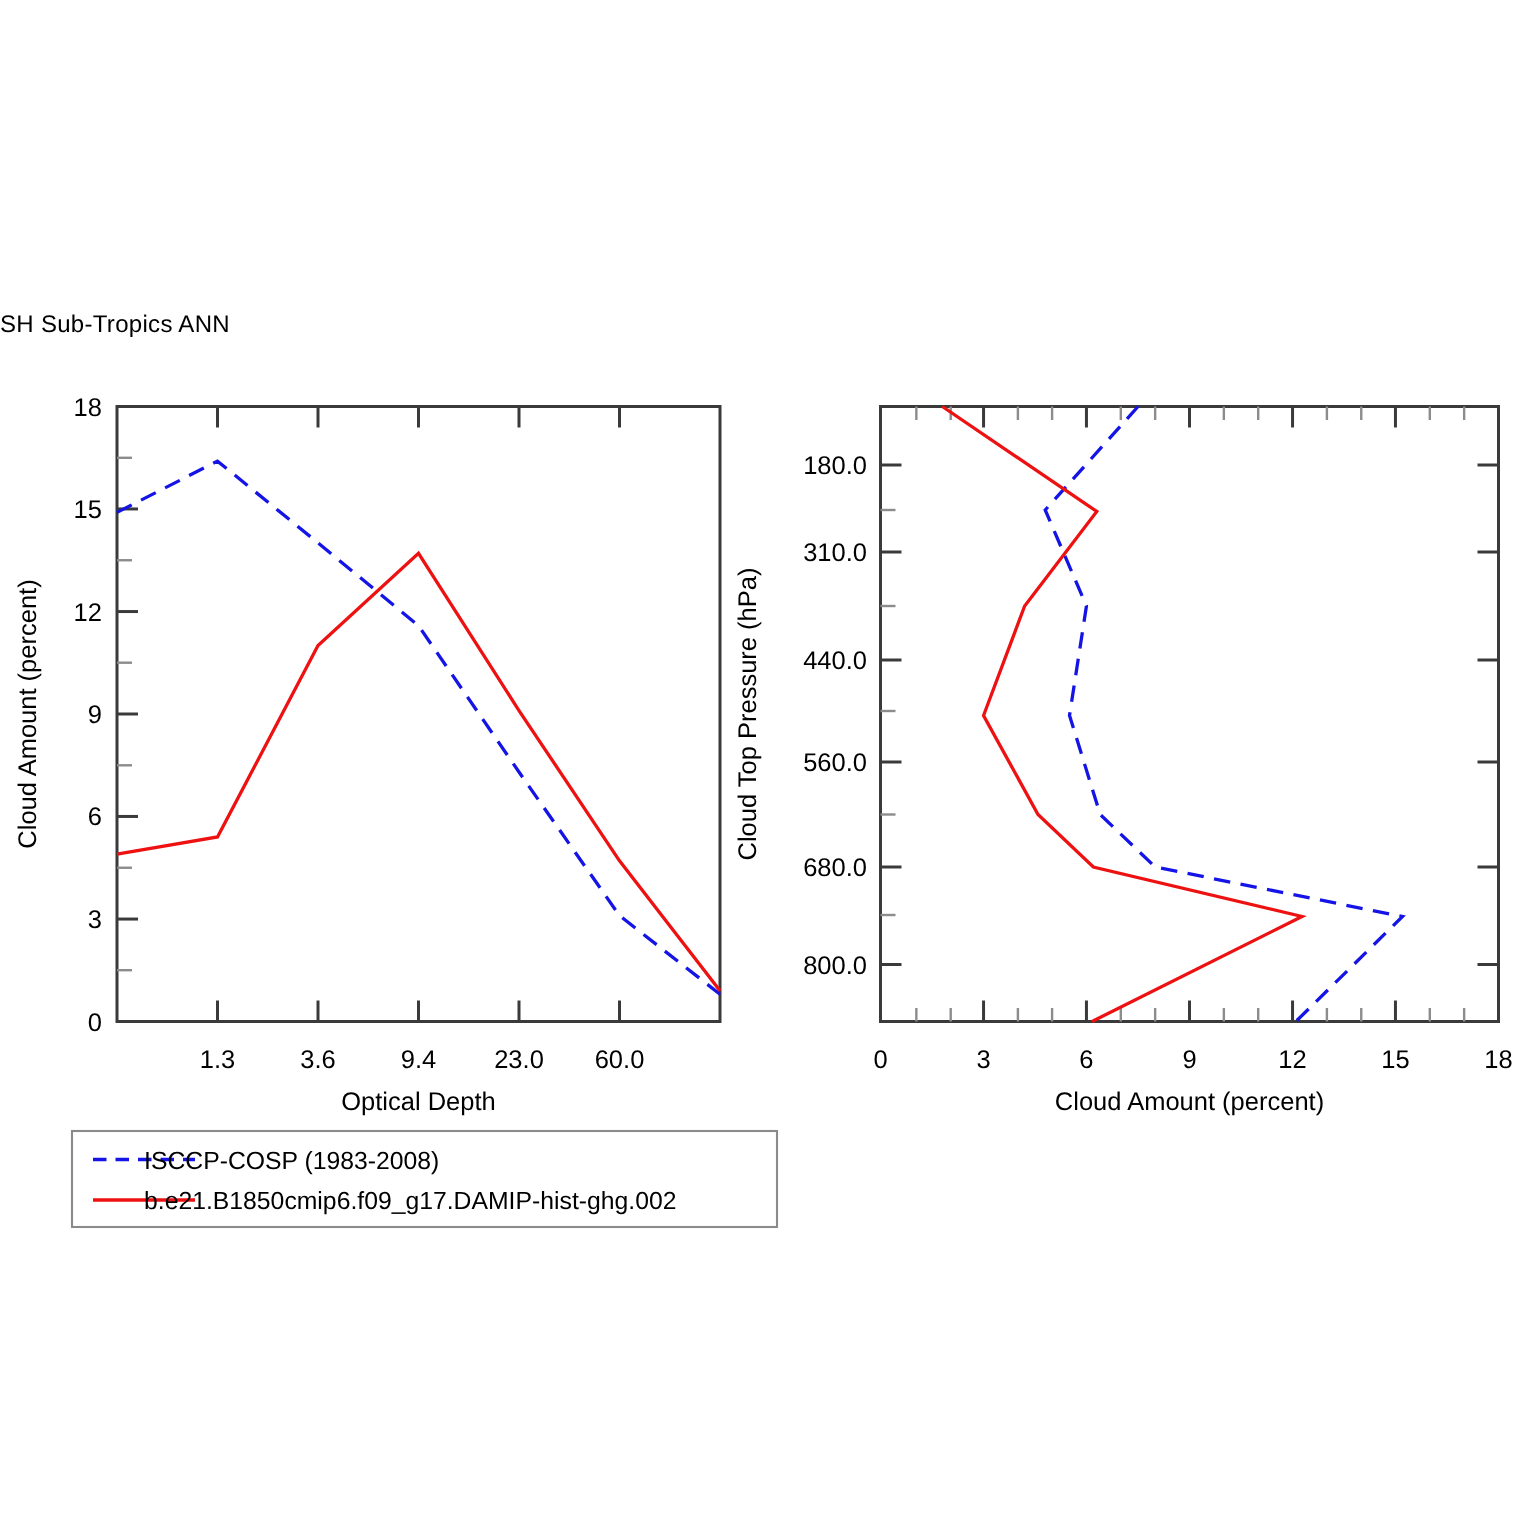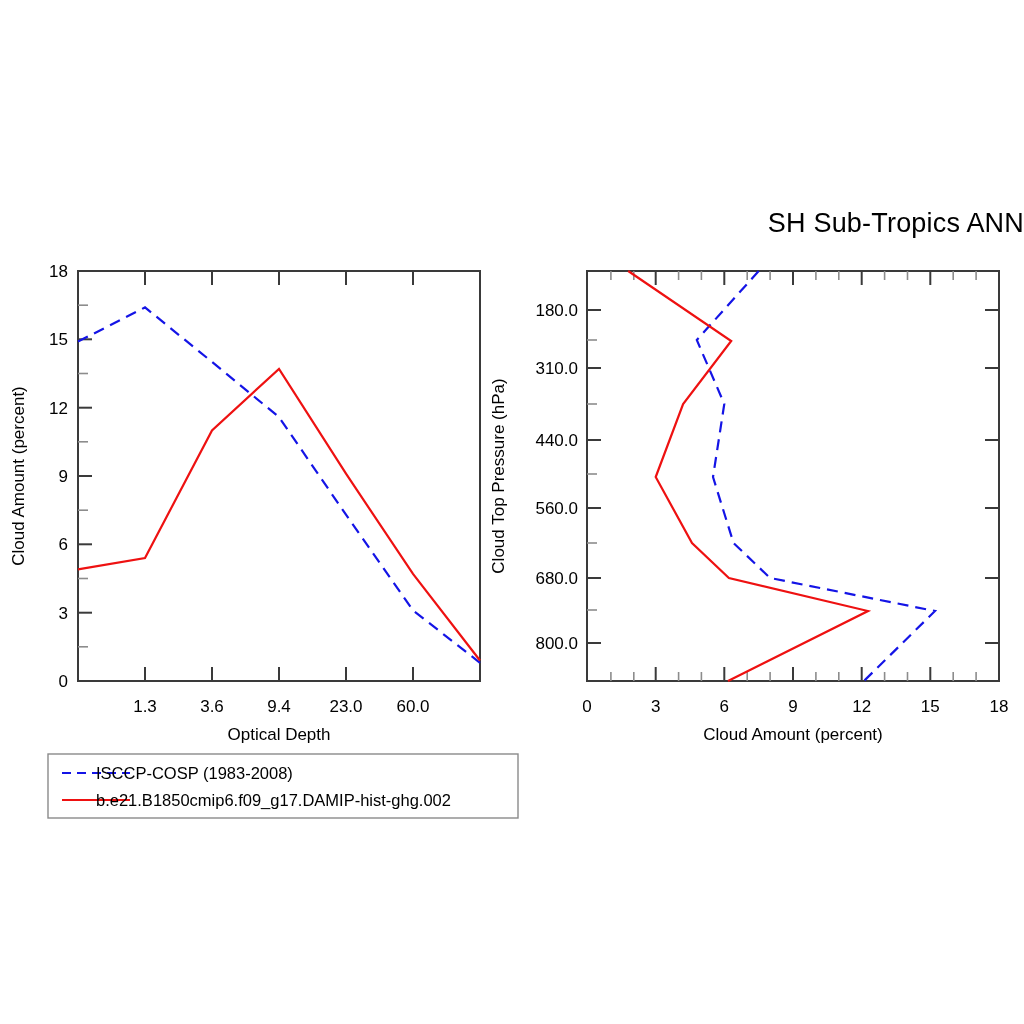--- a/index.html
+++ b/index.html
@@ -19,22 +19,22 @@
     position: absolute;
     left: 0; top: 0;
     width: 1024px;
     height: 1024px;
   }
   .fig-title {
     position: absolute;
     left: 0;
     top: 208px;
     width: 1024px;
-    text-align: right;
-    font-size: 27px;
+    text-align: left;
+    font-size: 16px;
     letter-spacing: 0.2px;
     color: #000;
   }
   svg { display: block; }
   text { font-family: "Liberation Sans", sans-serif; fill: #000; }
   .tick-label { font-size: 17px; }
   .axis-title { font-size: 17px; }
   .legend-text { font-size: 16.5px; }
   .axis-line { stroke: #3a3a3a; stroke-width: 2; fill: none; }
   .tick-major { stroke: #3a3a3a; stroke-width: 2; }

